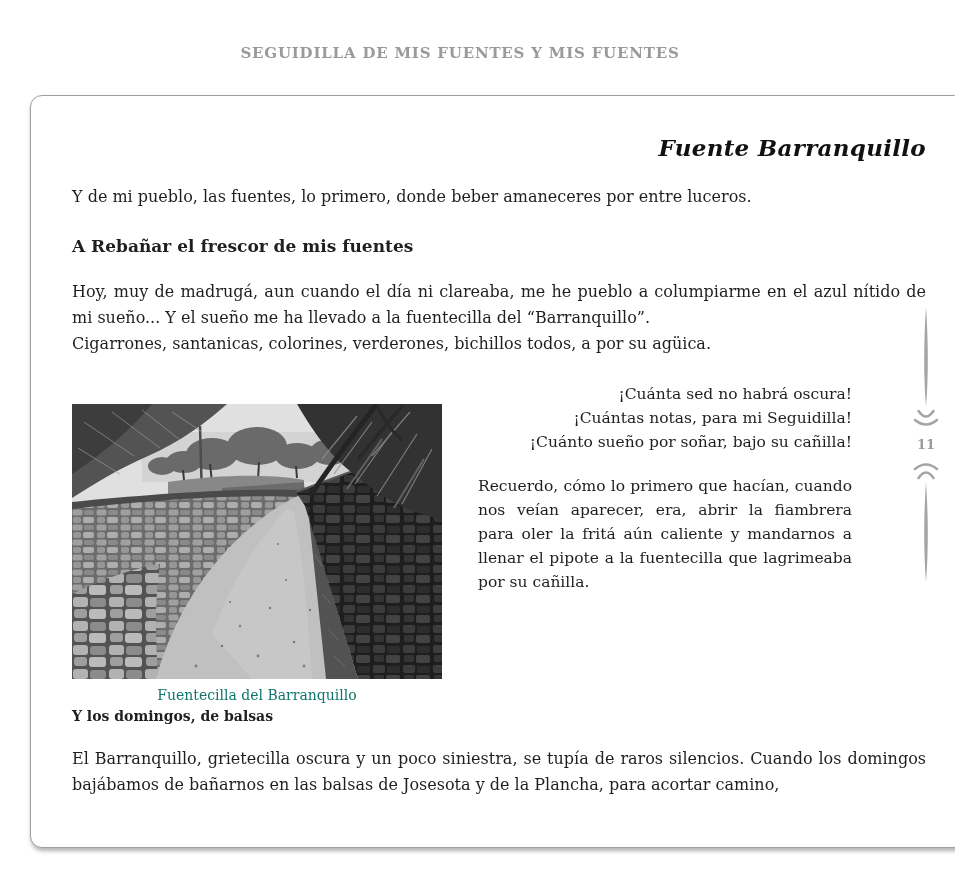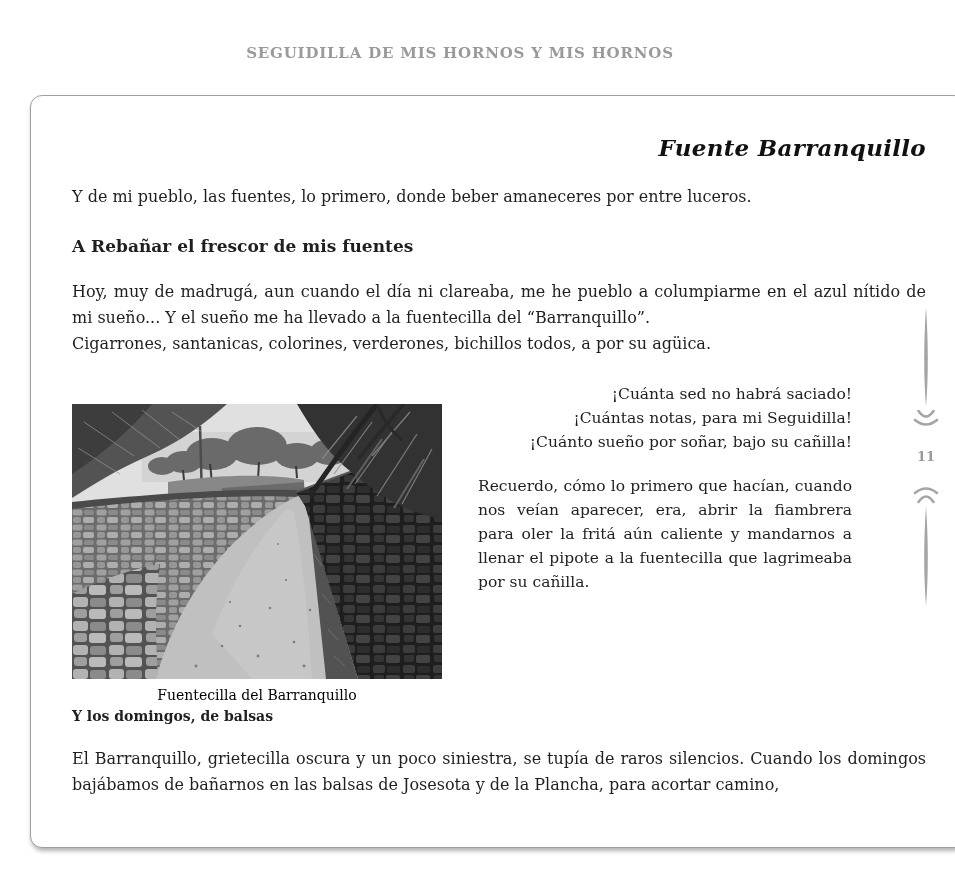--- a/index.html
+++ b/index.html
@@ -29,38 +29,38 @@
     letter-spacing:0.3px;
     color:#111;
   }
   .intro { margin-top:24px; font-size:16px; line-height:24px; }
   h2.sec { margin-top:27px; font-size:17px; font-weight:bold; }
   p.full { margin-top:23px; font-size:16px; line-height:26px; text-align:justify; }
   p.full2 { margin-top:0; font-size:16px; line-height:26px; }
   .row { display:flex; margin-top:25px; }
   figure { width:370px; margin-top:22px; }
   figure svg.photo { display:block; width:370px; height:275px; }
-  figcaption { margin-top:8px; text-align:center; font-size:14px; color:#000000; }
+  figcaption { margin-top:8px; text-align:center; font-size:14px; color:#0f766e; }
   .rightcol { margin-left:36px; width:374px; font-size:15.5px; }
   .verse { text-align:right; line-height:24px; }
   .rightcol p { text-align:justify; line-height:24px; }
   .rightcol p.r1 { margin-top:15px; }
   .rightcol p.r2 { margin-top:20px; }
   h2.sec2 { margin-top:5px; font-size:14px; font-weight:bold; }
   p.last { margin-top:22px; font-size:16px; line-height:26px; text-align:justify; }
   .ornament {
     position:absolute; left:908px; top:305px; width:36px;
-    display:flex; flex-direction:column; align-items:center;gap:12px;
+    display:flex; flex-direction:column; align-items:center;
   }
   .pagenum { color:#9a9a9a; font-weight:bold; font-size:13px; margin:2px 0; }
 </style>
 </head>
 <body>
 
-<div class="running-header">SEGUIDILLA DE MIS HORNOS Y MIS HORNOS</div>
+<div class="running-header">SEGUIDILLA DE MIS FUENTES Y MIS FUENTES</div>
 
 <div class="sheet">
   <h1 class="title">Fuente Barranquillo</h1>
 
   <p class="intro">Y de mi pueblo, las fuentes, lo primero, donde beber amaneceres por entre luceros.</p>
 
   <h2 class="sec">A Rebañar el frescor de mis fuentes</h2>
 
   <p class="full">Hoy, muy de madrugá, aun cuando el día ni clareaba, me he pueblo a columpiarme en el azul nítido de mi sueño... Y el sueño me ha llevado a la fuentecilla del “Barranquillo”.</p>
   <p class="full2">Cigarrones, santanicas, colorines, verderones, bichillos todos, a por su agüica.</p>
@@ -177,21 +177,21 @@
         <path d="M332,0 C316,18 300,38 286,55" stroke="#2b2b2b" stroke-width="3.5" fill="none"></path>
         <path d="M305,0 C310,14 318,26 330,36" stroke="#2b2b2b" stroke-width="3" fill="none"></path>
 
         <rect width="370" height="275" fill="#000000" opacity="0.03"></rect>
       </svg>
       <figcaption>Fuentecilla del Barranquillo</figcaption>
     </figure>
 
     <div class="rightcol">
       <div class="verse">
-        <div>¡Cuánta sed no habrá saciado!</div>
+        <div>¡Cuánta sed no habrá oscura!</div>
         <div>¡Cuántas notas, para mi Seguidilla!</div>
         <div>¡Cuánto sueño por soñar, bajo su cañilla!</div>
       </div>
       <p class="r2">Recuerdo, cómo lo primero que hacían, cuando nos veían aparecer, era, abrir la fiambrera para oler la fritá aún caliente y mandarnos a llenar el pipote a la fuentecilla que lagrimeaba por su cañilla.</p>
     </div>
   </div>
 
   <h2 class="sec2">Y los domingos, de balsas</h2>
   <p class="last">El Barranquillo, grietecilla oscura y un poco siniestra, se tupía de raros silencios. Cuando los domingos bajábamos de bañarnos en las balsas de Josesota y de la Plancha, para acortar camino,</p>
 </div>

